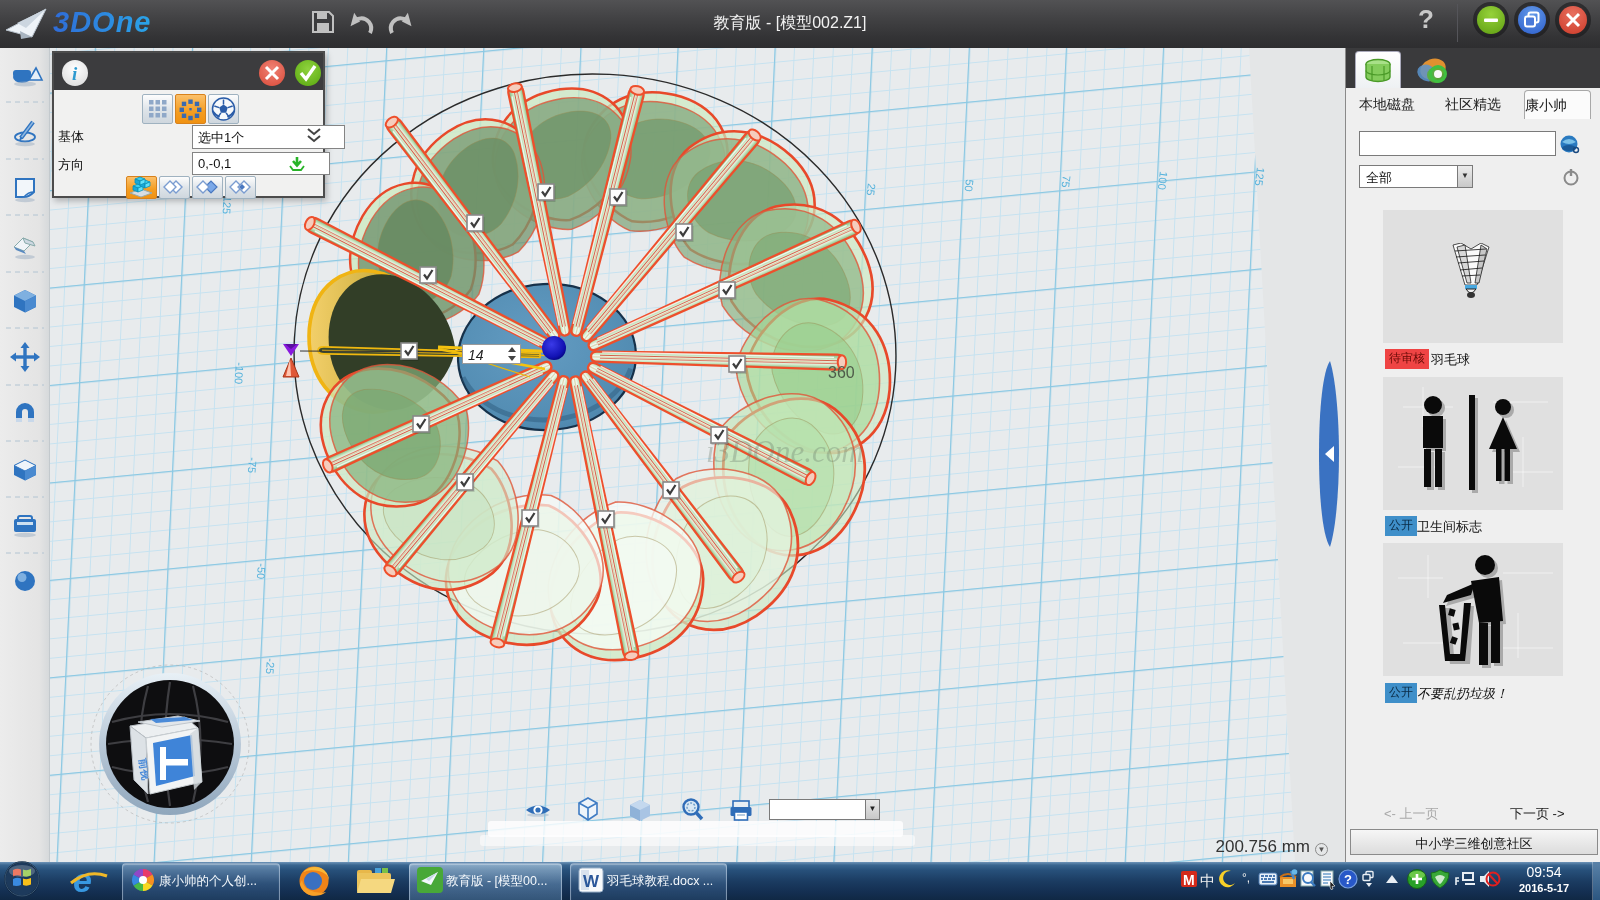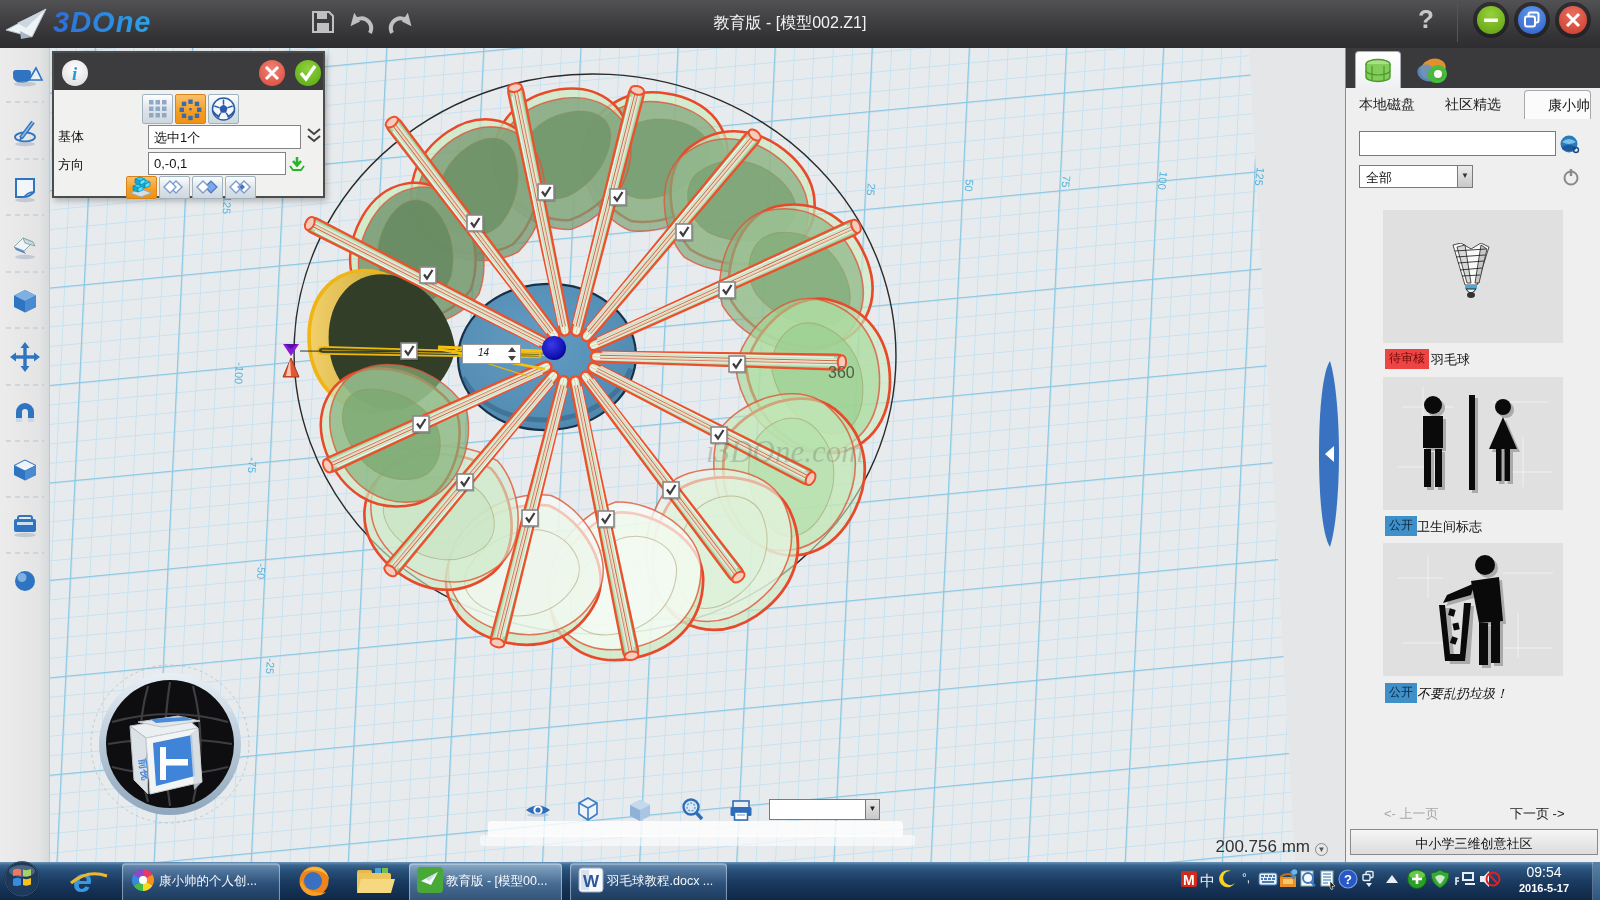--- a/index.html
+++ b/index.html
@@ -23,43 +23,43 @@
 #ltoolbar { position:absolute; left:0; top:48px; width:50px; height:814px;
   background:linear-gradient(90deg,#ececec,#e4e4e4 80%,#d6d9db); border-right:1px solid #c3c9cd; }
 
 #canvas { position:absolute; left:50px; top:48px; width:1295px; height:814px; background:#e6e8e9; }
 
 #dlg { position:absolute; left:52px; top:51px; width:273px; height:147px; background:#f1f1f0;
   border:2px solid #4c4c4c; box-shadow:2px 3px 6px rgba(0,0,0,0.25); }
 #dlghead { position:absolute; left:0; top:0; width:269px; height:37px; background:#3c3c3e; }
 .dcirc { position:absolute; border-radius:50%; }
 #dlg .lbl { position:absolute; font-size:13px; color:#111; }
-#dlg .inp { position:absolute; background:#fff; border:1px solid #848484; font-size:13px; color:#111; padding:3px 0 0 5px; }
+#dlg .inp { position:absolute; background:#fff; border:1px solid #848484; font-size:13px; color:#111; padding:3px 0 0 5px;margin-left:44px; }
 .pbtn { position:absolute; width:31px; height:30px; border:1px solid #9fb2c0; border-radius:2px;
   background:linear-gradient(180deg,#fdfdfd,#dde3e8 55%,#cfd7de); }
 .pbtn.active { background:linear-gradient(180deg,#fbc06a,#f49d20 60%,#f09212); border-color:#d8821c; }
 .pbtn2 { position:absolute; width:31px; height:23px; border:1px solid #9fb2c0; border-radius:2px;
   background:linear-gradient(180deg,#fdfdfd,#dde3e8 55%,#cfd7de); }
 .pbtn2.active { background:linear-gradient(180deg,#fbc06a,#f49d20 60%,#f09212); border-color:#d8821c; }
 
 #spin14 { position:absolute; left:462px; top:344px; width:59px; height:20px; background:#fff; border:1px solid #9a9a9a; }
-#spin14 .num { position:absolute; left:15px; top:2px; font-size:10px; color:#222;font-style:italic; }
+#spin14 .num { position:absolute; left:5px; top:2px; font-size:14px; color:#222;font-style:italic; }
 
 #shelf1 { position:absolute; left:488px; top:821px; width:415px; height:16px; background:rgba(255,255,255,0.8); border-radius:3px; }
 #shelf2 { position:absolute; left:480px; top:835px; width:435px; height:11px; background:rgba(255,255,255,0.55); border-radius:3px; }
 #mmlabel { position:absolute; left:1180px; top:837px; width:130px; text-align:right; font-size:17px; color:#333; }
 #mmarrow { position:absolute; left:1315px; top:843px; width:13px; height:13px; border:1px solid #8a8a8a; border-radius:50%; color:#555; font-size:8px; text-align:center; line-height:12px; }
 #vselect { position:absolute; left:769px; top:799px; width:111px; height:21px; background:#fff; border:1px solid #7a7a7a; }
 #vselect .arr { position:absolute; right:0; top:0; width:14px; height:19px; background:linear-gradient(180deg,#e8e8e8,#c8c8c8); border-left:1px solid #7a7a7a; font-size:8px; color:#222; text-align:center; line-height:18px; }
 
 #rpanel { position:absolute; left:1345px; top:48px; width:255px; height:814px; background:#efefef; border-left:1px solid #8a8a8a; }
 #rtabstrip { position:absolute; left:0; top:0; width:255px; height:40px; background:#3a3a3c; }
 #rtab1 { position:absolute; left:9px; top:3px; width:46px; height:37px; background:linear-gradient(180deg,#ffffff,#eef1f3); border-radius:4px 4px 0 0; border:1px solid #aab; border-bottom:none; }
 #rtexttabs { position:absolute; left:0; top:40px; width:255px; height:30px; font-size:14px; color:#1a1a1a; }
-#rtab-active { position:absolute; left:178px; top:2px; width:67px; height:29px; background:#fbfbfb; border:1px solid #a8a8a8; border-bottom:none; border-radius:4px 4px 0 0; text-align:right; padding-top:6px; }
+#rtab-active { position:absolute; left:178px; top:2px; width:67px; height:29px; background:#fbfbfb; border:1px solid #a8a8a8; border-bottom:none; border-radius:4px 4px 0 0; text-align:left; padding-top:6px; }
 #rsearch { position:absolute; left:13px; top:83px; width:197px; height:25px; background:#fff; border:1px solid #7a7a7a; }
 #rfilter { position:absolute; left:13px; top:117px; width:114px; height:23px; background:#fff; border:1px solid #7a7a7a; font-size:13px; color:#111; padding:3px 0 0 6px; }
 #rfilter .arr { position:absolute; right:0; top:0; width:15px; height:21px; background:linear-gradient(180deg,#ececec,#c8c8c8); border-left:1px solid #7a7a7a; font-size:8px; color:#333; text-align:center; line-height:20px; }
 .thumb { position:absolute; left:37px; width:180px; height:133px; background:#e0e0e0; }
 .badge { position:absolute; font-size:12px; padding:1px 4px 2px 4px; }
 .iname { position:absolute; font-size:13px; color:#101010; }
 #rpage { position:absolute; left:0; top:757px; width:255px; font-size:13px; }
 #rcommunity { position:absolute; left:4px; top:781px; width:248px; height:26px; background:linear-gradient(180deg,#f6f6f6,#dcdcdc); border:1px solid #8a8a8a; text-align:center; font-size:13px; color:#111; padding-top:5px; }
 
 #taskbar { position:absolute; left:0; top:862px; width:1600px; height:38px;

